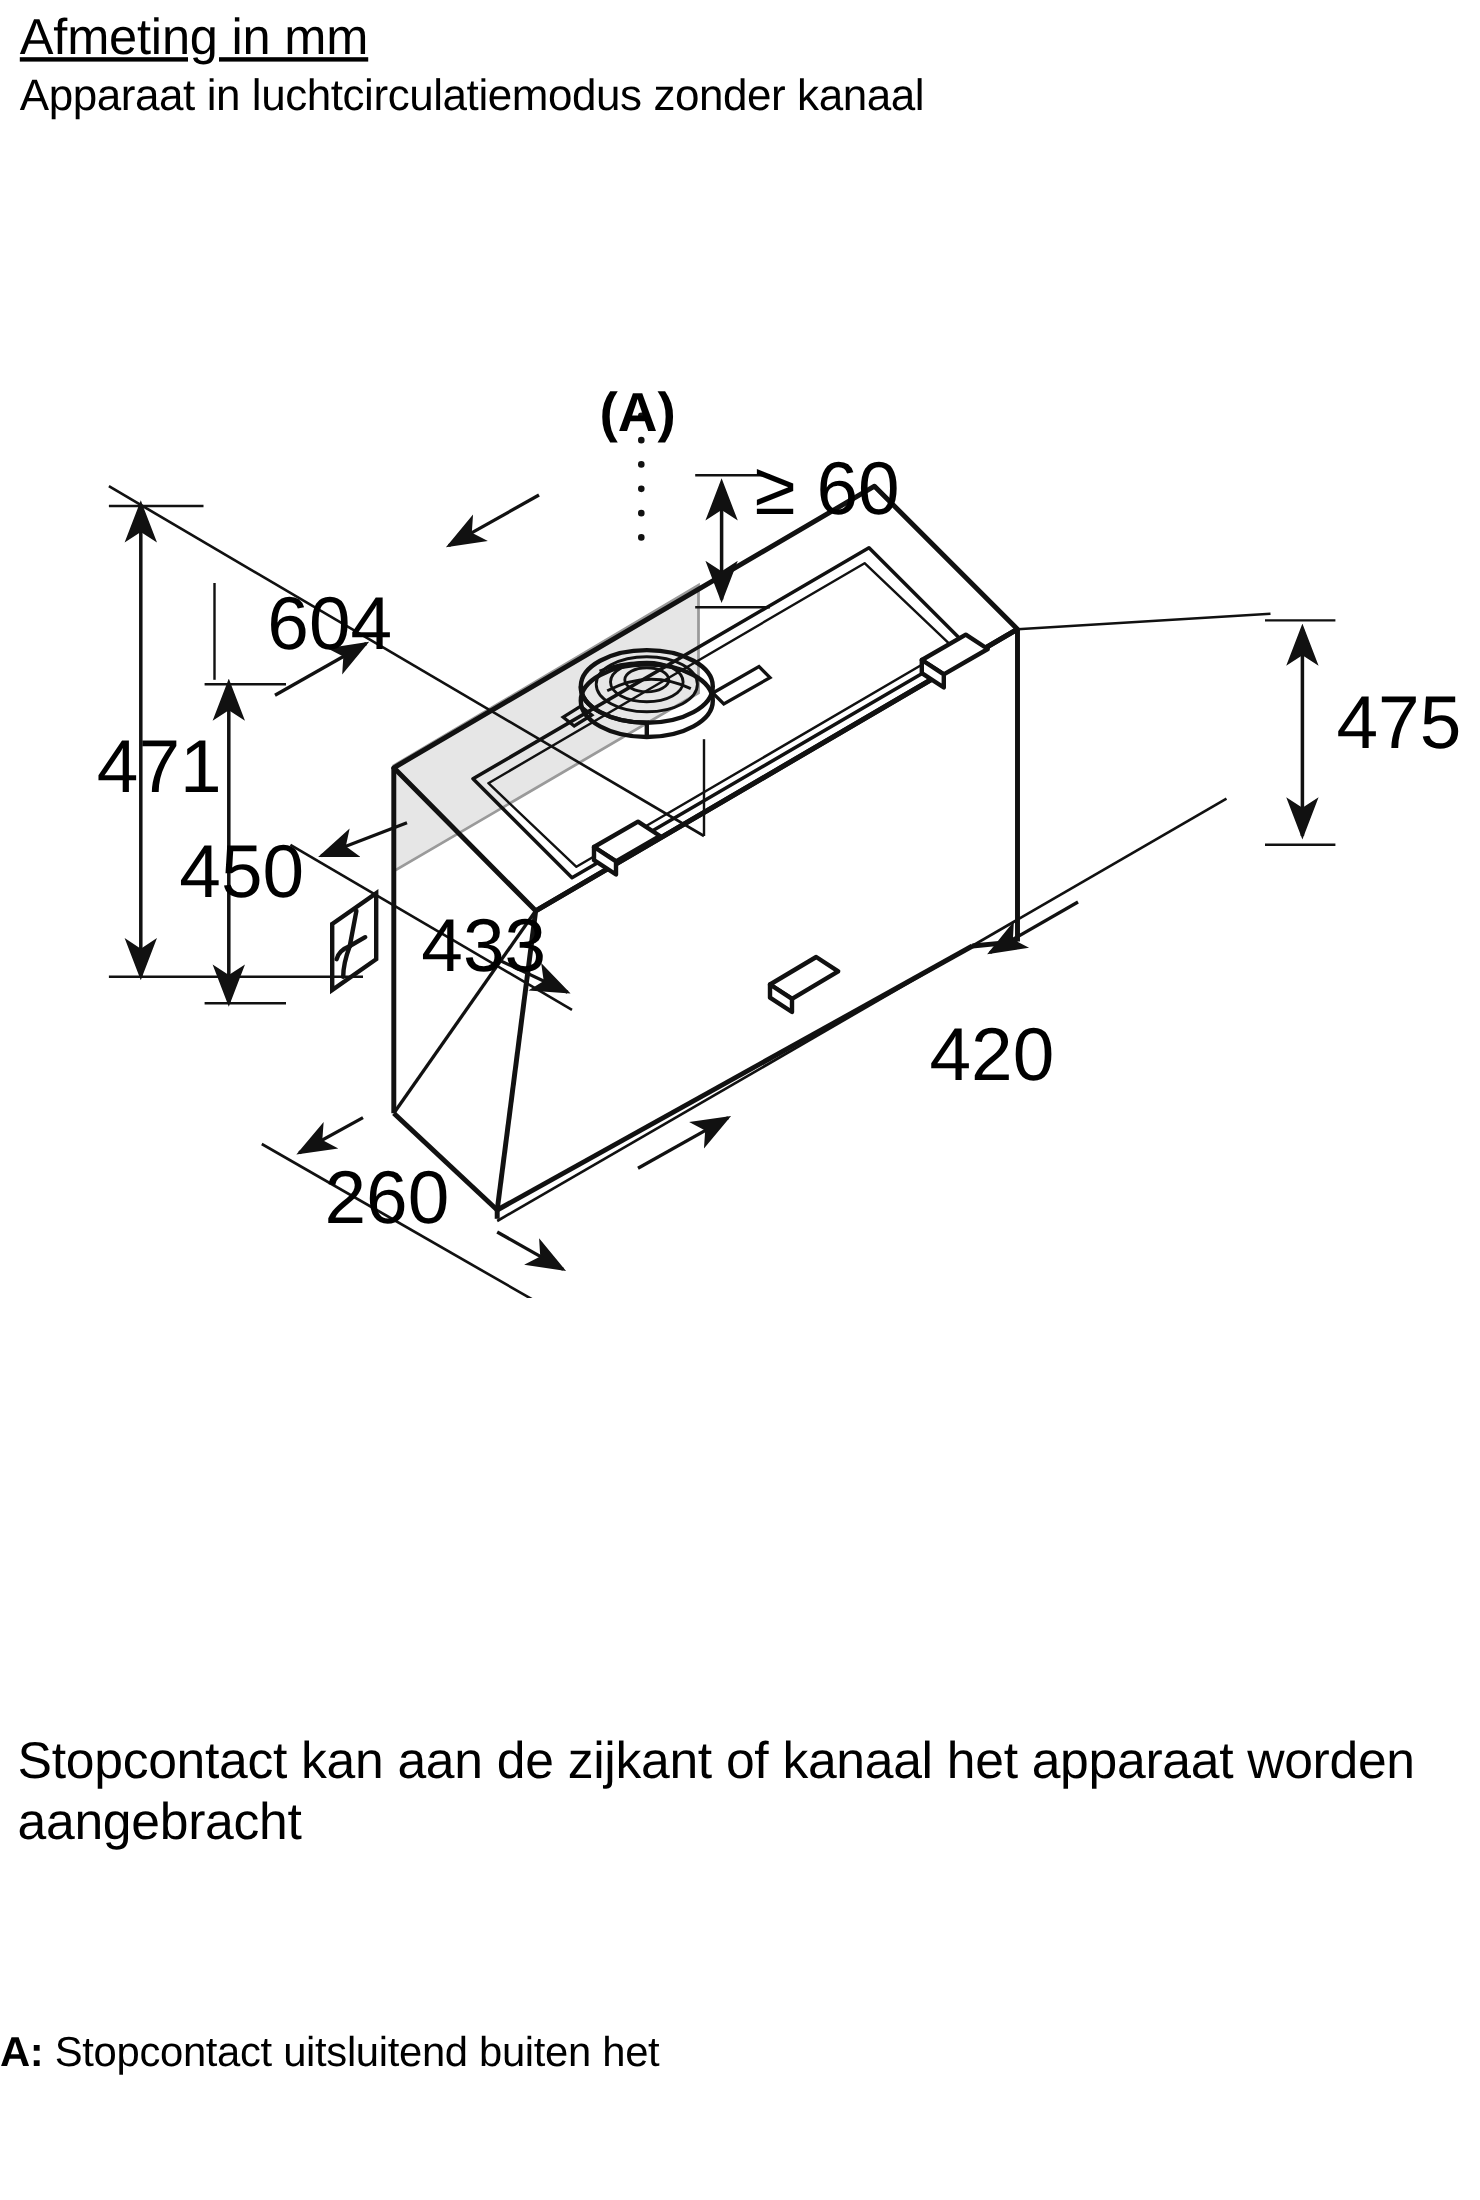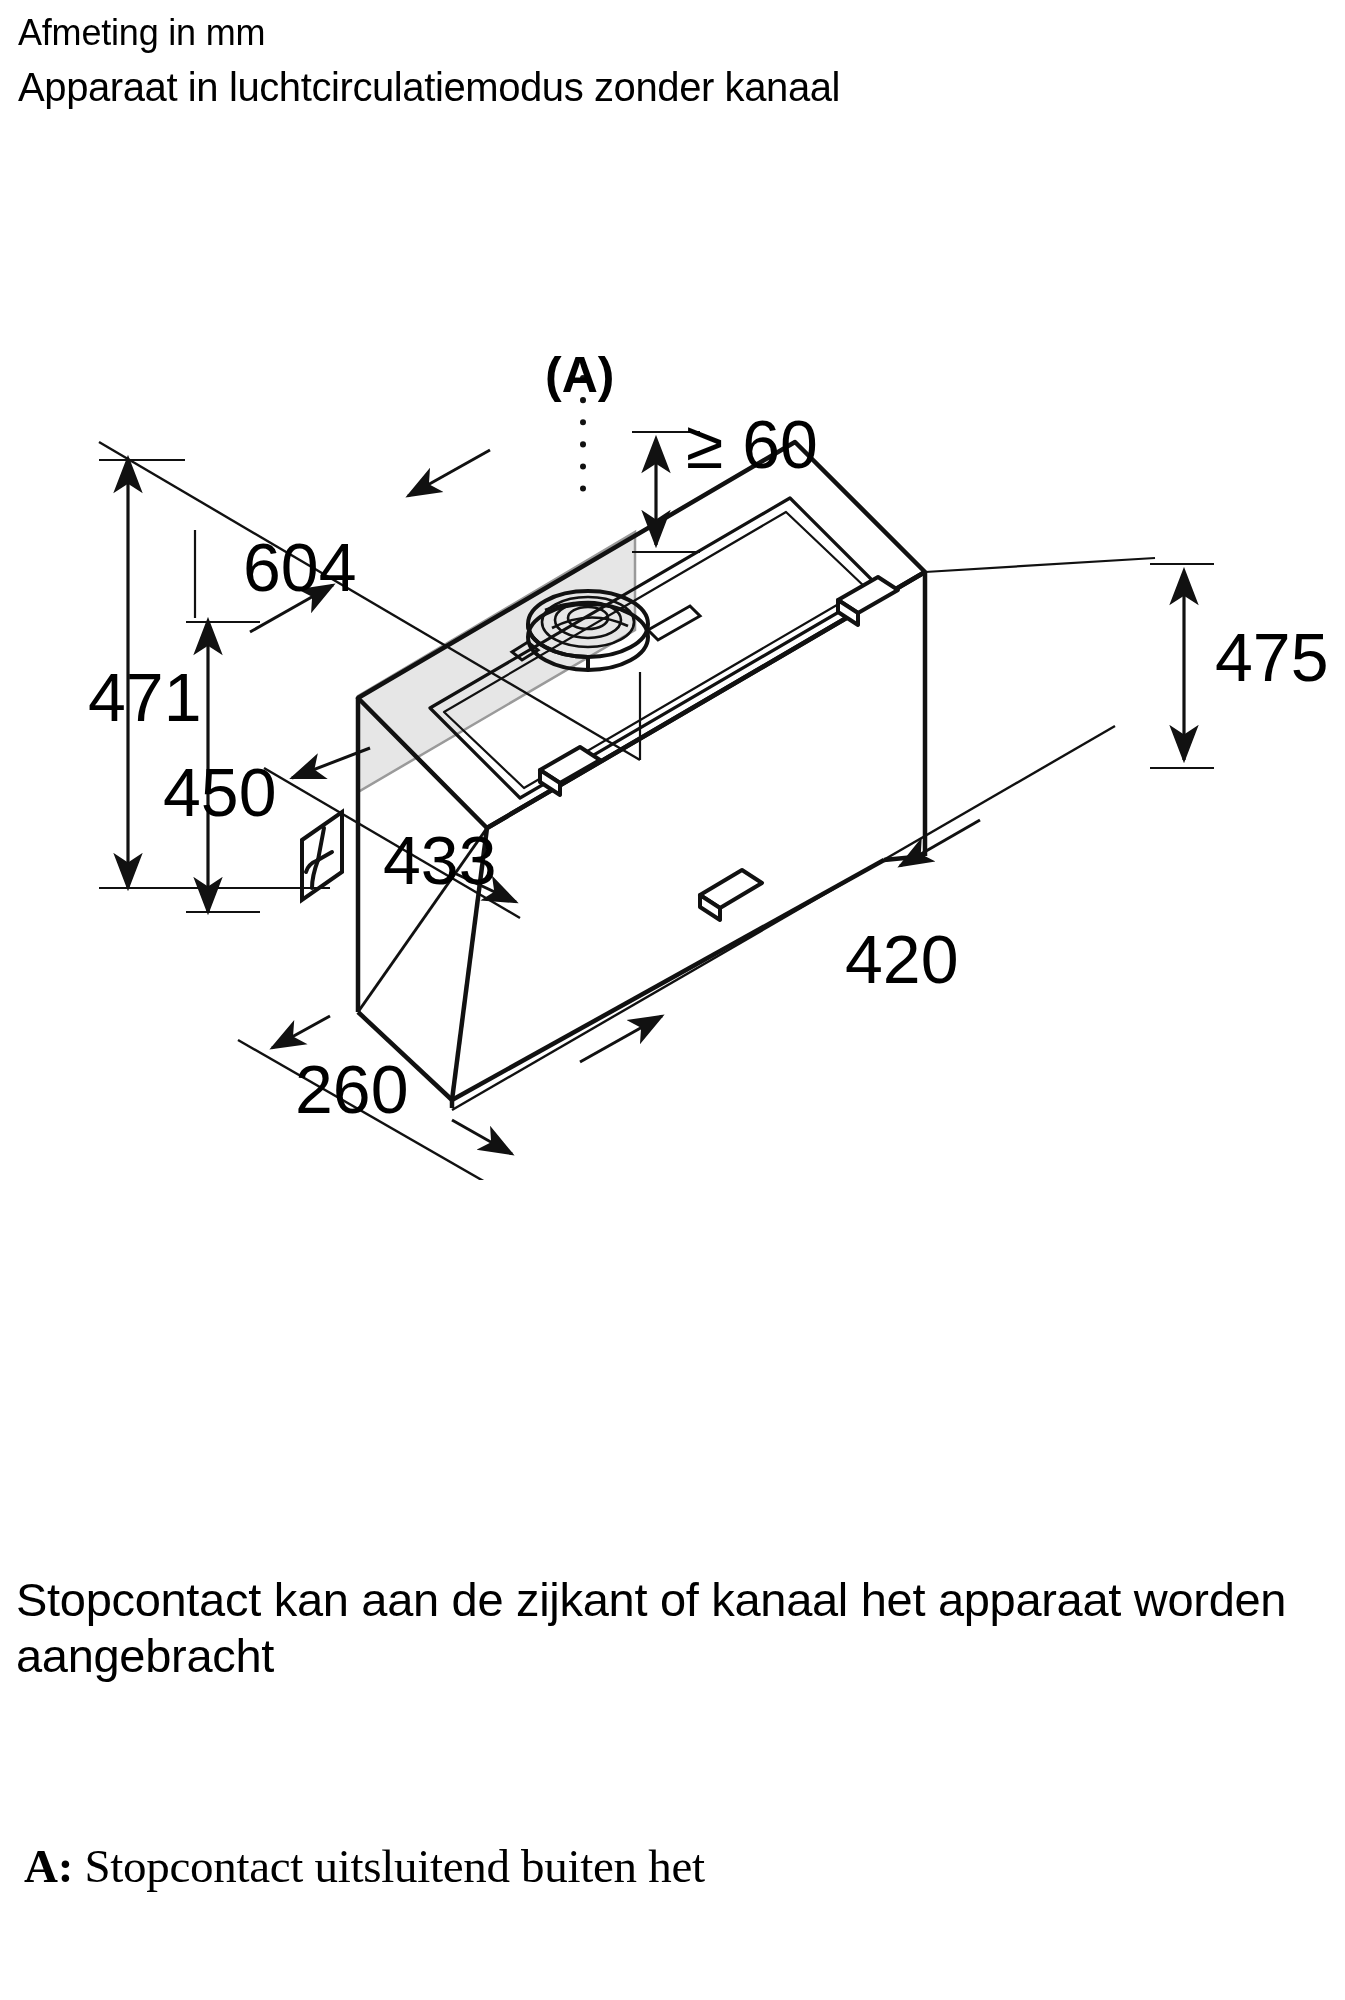--- a/index.html
+++ b/index.html
@@ -17,25 +17,26 @@
   }
 
   
   #header {
     position: absolute;
     left: 18px;
     top: 6px;
     width: 1310px;
   }
   #unit-line {
-    font-size: 36px;
+    font-size: 46px;
     line-height: 54px;
     font-weight: 400;
     letter-spacing: -0.2px;
     white-space: nowrap;
+    text-decoration: underline;
   }
   #mode-title {
     font-size: 40px;
     line-height: 54px;
     font-weight: normal;
     letter-spacing: -0.4px;
     width: 1070px;
   }
 
   
@@ -71,28 +72,27 @@
     left: 16px;
     top: 1572px;
     width: 1320px;
     font-size: 47px;
     line-height: 56px;
     font-weight: 400;
     letter-spacing: -0.3px;
   }
   #note-a {
     position: absolute;
-    left: 24px;
+    left: 0;
     top: 1838px;
     width: 1250px;
-    font-size: 47px;
+    font-size: 38px;
     line-height: 56px;
     font-weight: 400;
     letter-spacing: -0.3px;
-    font-family: Liberation Serif, serif;
   }
   #note-a-key {
     font-weight: bold;
   }
   #note-a-body {
     display: inline;
   }
   #note-a-line2 {
     display: block;
     padding-left: 50px;

